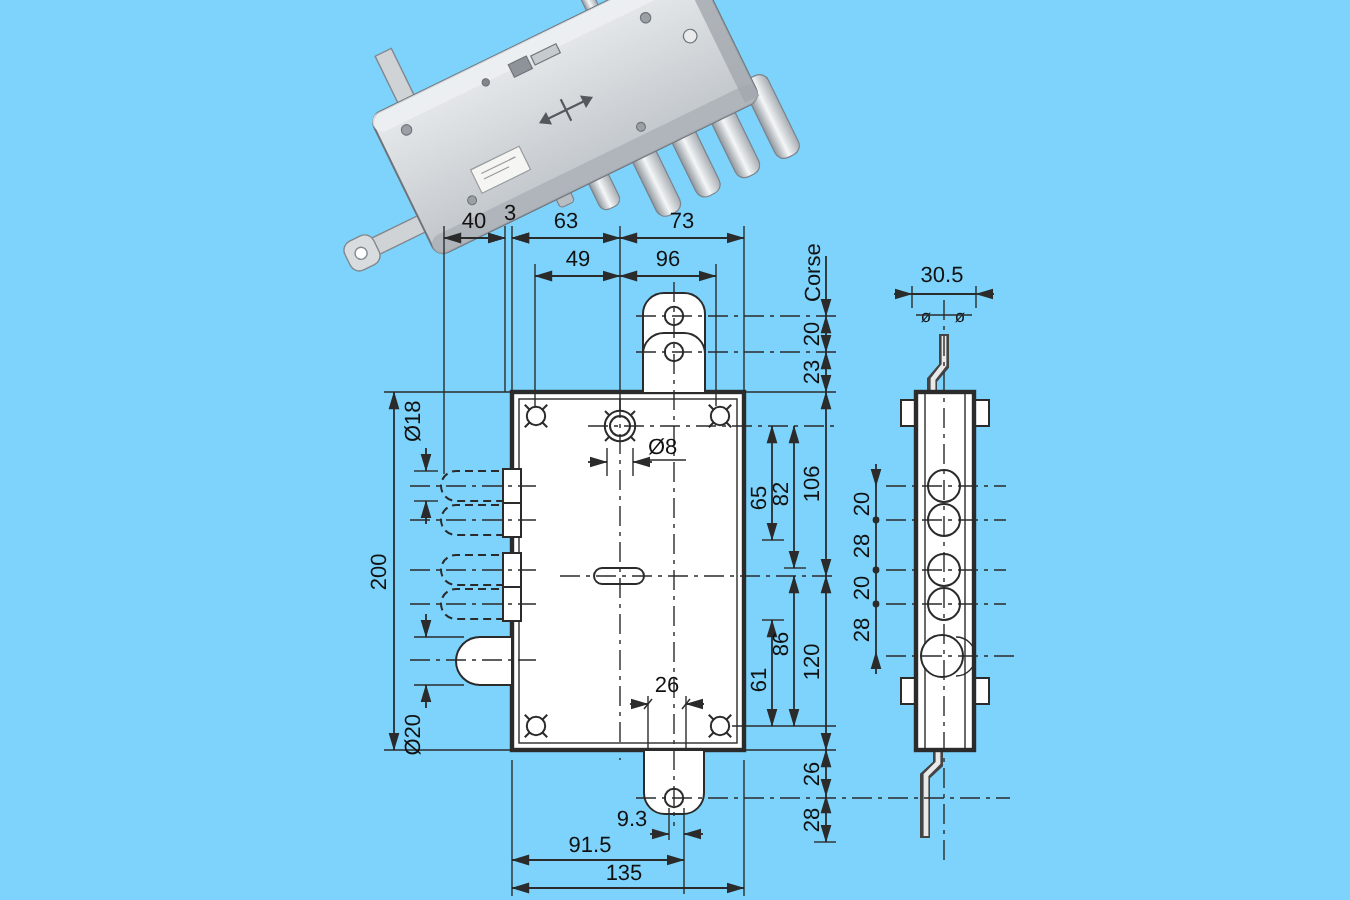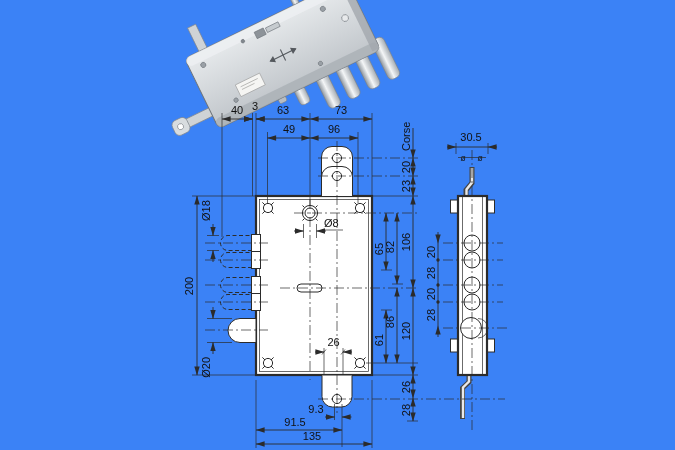--- a/index.html
+++ b/index.html
@@ -1,16 +1,16 @@
 <!DOCTYPE html>
 <html><head>
 <meta charset="utf-8">
 <style>
   html,body{margin:0;padding:0;background:#ffffff;}
-  #stage{position:relative;width:675px;height:450px;background:#3b82f6;overflow:hidden;
+  #stage{position:relative;width:675px;height:450px;background:#7dd3fc;overflow:hidden;
          font-family:"Liberation Sans", sans-serif;}
   svg{display:block}
   .ln{stroke:#2b2b2b;stroke-width:1;fill:none}
   .lt{stroke:#2b2b2b;stroke-width:2.2;fill:none}
   .th{stroke:#2b2b2b;stroke-width:.7;fill:none}
   .dim{stroke:#2b2b2b;stroke-width:.9;fill:none}
   .cl{stroke:#2b2b2b;stroke-width:.7;fill:none;stroke-dasharray:10 3 2 3}
   .hd{stroke:#2b2b2b;stroke-width:1;fill:none;stroke-dasharray:4 2.5}
   .wf{fill:#ffffff}
   text.d{font-size:11px;fill:#111;font-family:"Liberation Sans",sans-serif}

